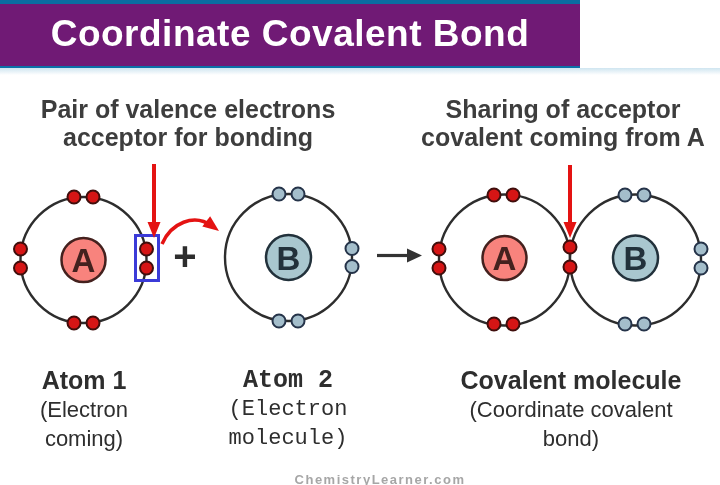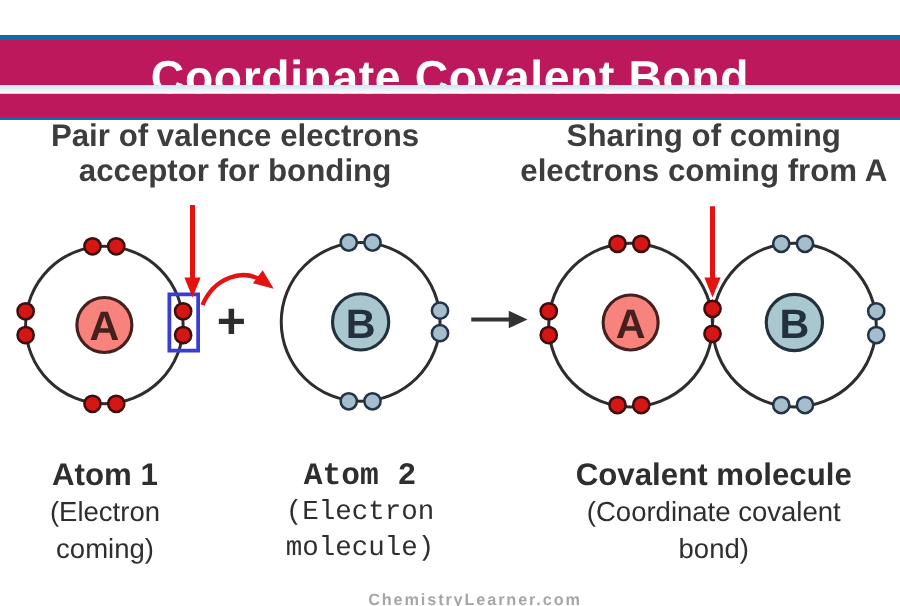--- a/index.html
+++ b/index.html
@@ -2,23 +2,23 @@
 <html><head>
 <meta charset="utf-8">
 <style>
   html,body { margin:0; padding:0; background:#ffffff; }
   .canvas {
     position:relative; width:720px; height:485px; background:#ffffff;
     overflow:hidden; font-family:"Liberation Sans", sans-serif;
   }
   
   .header {
-    position:absolute; left:0; top:0; width:720px; height:68px;
-    background:#be185d; box-sizing:border-box;
-    border-top:4px solid #0b6da1; border-bottom:2px solid #0b71a8;margin-top:28px;
+    position:absolute; left:0; top:0; width:580px; height:68px;
+    background:#701a75; box-sizing:border-box;
+    border-top:4px solid #0b6da1; border-bottom:2px solid #0b71a8;
   }
   .header-fade {
     position:absolute; left:0; top:68px; width:720px; height:7px;
     background:linear-gradient(to bottom,#cfe5f0,#ffffff);
   }
   .title {
     width:100%; text-align:center; color:#ffffff;
     font-size:37px; font-weight:bold; line-height:60px; letter-spacing:0.5px;
     white-space:nowrap;
   }
@@ -68,22 +68,22 @@
   <div class="header">
     <div class="title">Coordinate Covalent Bond</div>
   </div>
   <div class="header-fade"></div>
 
   <div class="note note-left">
     <div>Pair of valence electrons</div>
     <div>acceptor for bonding</div>
   </div>
   <div class="note note-right">
-    <div>Sharing of coming</div>
-    <div>electrons coming from A</div>
+    <div>Sharing of acceptor</div>
+    <div>covalent coming from A</div>
   </div>
 
   <svg class="svg-layer" width="720" height="485" viewBox="0 0 720 485">
 
     <g>
       <circle class="shell" cx="83.5" cy="260" r="63"></circle>
       <circle class="nuc-a" cx="83.5" cy="260" r="22"></circle>
       <text class="sym sym-a" x="83.5" y="272">A</text>
       <circle class="e-a" cx="74" cy="197" r="6.5"></circle>
       <circle class="e-a" cx="93" cy="197" r="6.5"></circle>

